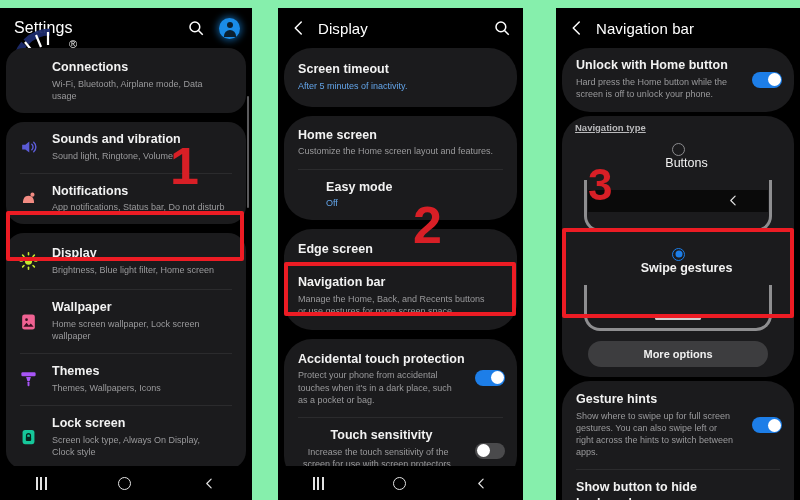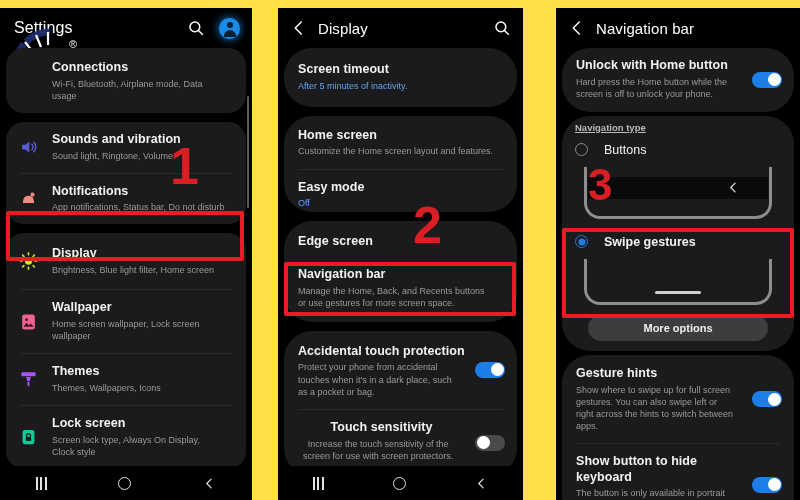--- a/index.html
+++ b/index.html
@@ -2,21 +2,21 @@
 <html><head>
 <meta charset="utf-8">
 <style>
   * { box-sizing: border-box; margin: 0; padding: 0; }
   html, body {
     width: 800px; height: 500px;
     background: #ffffff;
     font-family: "Liberation Sans", sans-serif;
     overflow: hidden;
   }
-  #root { position: relative; width: 800px; height: 500px; background: #fde047; }
+  #root { position: relative; width: 800px; height: 500px; background: #86efac; }
 
   .phone {
     position: absolute;
     background: #000000;
     overflow: hidden;
   }
   #panel1 { left: 0px;   top: 8px;  width: 252px; height: 492px; }
   #panel2 { left: 278px; top: 8px;  width: 245px; height: 492px; }
   #panel3 { left: 556px; top: 8px;  width: 244px; height: 492px; }
 
@@ -131,21 +131,21 @@
   .navtype-hdr {
     display: flex; align-items: center;
     padding: 6px 12px 4px 13px;
   }
   .navtype-hdr .lbl { color: #b9b9bb; font-size: 9.5px; font-weight: 700; white-space: nowrap; text-decoration: underline; }
   .navtype-hdr .dots {
     flex: 1; height: 1px; margin-left: 8px;
     background-image: radial-gradient(#6d6d70 38%, transparent 40%);
     background-size: 3px 3px; background-repeat: repeat-x;
   }
-  .opt-row { display: flex; align-items: center; padding: 6px 12px 4px 13px; }
+  .opt-row { display: flex; align-items: center; padding: 6px 12px 4px 13px; flex-direction: column; }
   .radio {
     width: 13px; height: 13px; border-radius: 50%;
     border: 1.6px solid #8b8b8e; flex: none; position: relative;
   }
   .radio.sel { border-color: #1d7ee8; }
   .radio.sel::after {
     content: ""; position: absolute; left: 50%; top: 50%;
     width: 7px; height: 7px; border-radius: 50%;
     background: #1d7ee8; transform: translate(-50%,-50%);
   }
@@ -384,21 +384,21 @@
           <div class="sub blue">After 5 minutes of inactivity.</div>
         </div>
       </div>
 
       <div class="card">
         <div class="row" style="padding-top:12px;">
           <div class="ttl">Home screen</div>
           <div class="sub">Customize the Home screen layout and features.</div>
         </div>
         <div class="divider"></div>
-        <div class="row" style="padding-bottom:3px;">
+        <div class="row" style="padding-bottom:11px;margin-left:28px;">
           <div class="ttl">Easy mode</div>
           <div class="sub blue">Off</div>
         </div>
       </div>
 
       <div class="card">
         <div class="row" style="padding-top:13px;padding-bottom:11px;">
           <div class="ttl">Edge screen</div>
         </div>
         <div class="row" style="padding-top:6px;padding-bottom:13px;">

